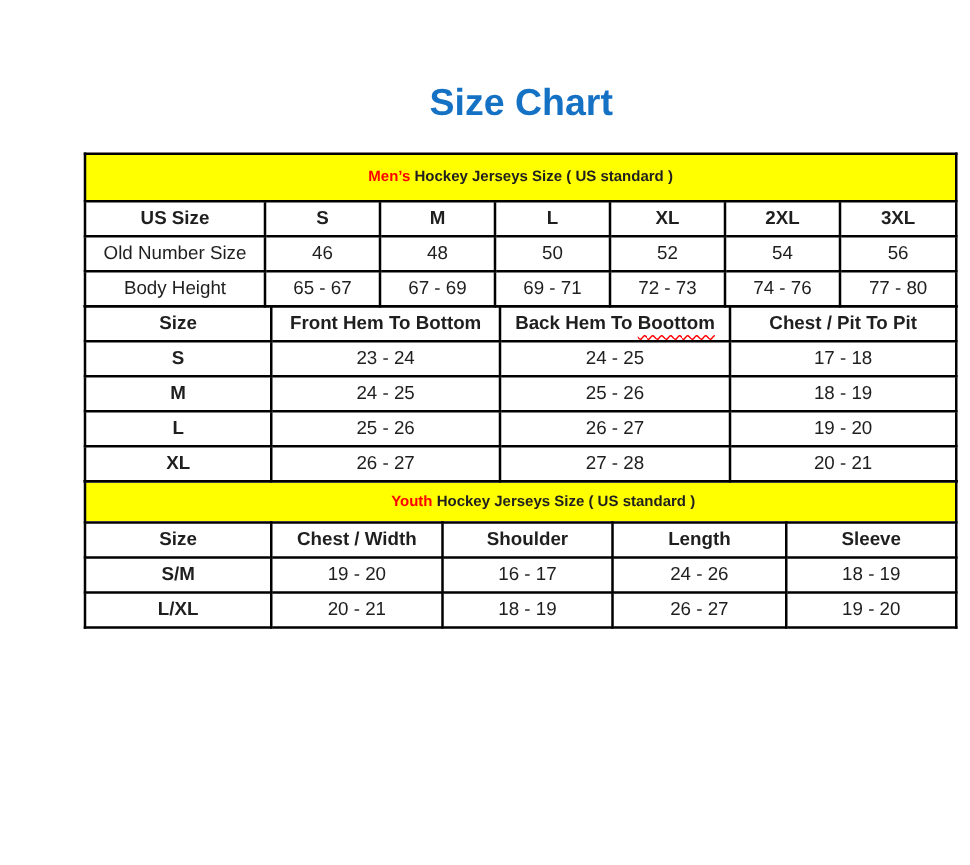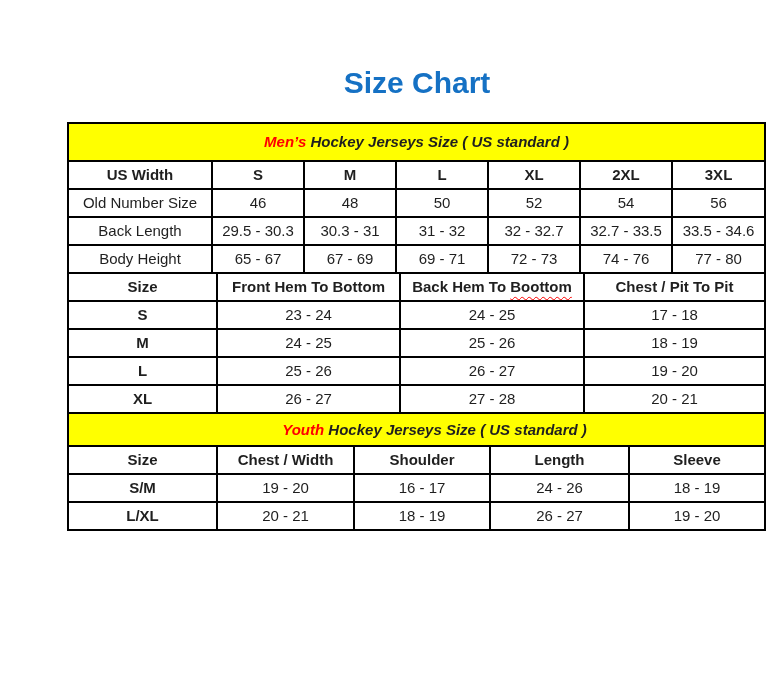--- a/index.html
+++ b/index.html
@@ -13,21 +13,21 @@
     letter-spacing:0px;
   }
   .tables { position:absolute; left:38px; top:122px; width:697px; }
   table { border-collapse:collapse; table-layout:fixed; width:697px; }
   table + table { margin-top:-2px; }
   td, th {
     border:2px solid #000000; text-align:center; vertical-align:middle;
     padding:0; font-size:15px; line-height:1.15; overflow:hidden; white-space:nowrap;
   }
   tr.band td {
-    background:var(--header-yellow,#FFFF00); font-weight:bold; font-size:15px;font-style:italic;
+    background:var(--header-yellow,#FFFF00); font-weight:bold; font-size:12px;
   }
   tr.band.tall td { height:36px; }
   tr.band.short td { height:31px;padding-left:36px; }
   .accent { color:var(--accent-red,#FF0000); }
   tr.cols th { font-weight:bold; height:26px; }
   tr.data td { height:26px; font-weight:normal; }
   td.rowlabel { font-weight:normal; }
   td.rowlabel.bold { font-weight:bold; }
   .squiggle {
     text-decoration-line:underline; text-decoration-style:wavy;
@@ -52,45 +52,36 @@
           <col style="width:92px">
           <col style="width:92px">
           <col style="width:92px">
           <col style="width:93px">
       </colgroup>
       <tbody>
           <tr class="band tall">
         <td colspan="7"><span class="accent">Men’s</span><span> Hockey Jerseys Size ( US standard )</span></td>
       </tr>
       <tr class="cols">
-        <th>US Width</th>
+        <th>US Size</th>
         <th>S</th>
         <th>M</th>
         <th>L</th>
         <th>XL</th>
         <th>2XL</th>
         <th>3XL</th>
       </tr>
       <tr class="data">
         <td class="rowlabel">Old Number Size</td>
         <td>46</td>
         <td>48</td>
         <td>50</td>
         <td>52</td>
         <td>54</td>
         <td>56</td>
-      </tr>
-      <tr class="data">
-        <td class="rowlabel">Back Length</td>
-        <td>29.5 - 30.3</td>
-        <td>30.3 - 31</td>
-        <td>31 - 32</td>
-        <td>32 - 32.7</td>
-        <td>32.7 - 33.5</td>
-        <td>33.5 - 34.6</td>
       </tr>
       <tr class="data">
         <td class="rowlabel">Body Height</td>
         <td>65 - 67</td>
         <td>67 - 69</td>
         <td>69 - 71</td>
         <td>72 - 73</td>
         <td>74 - 76</td>
         <td>77 - 80</td>
       </tr>

